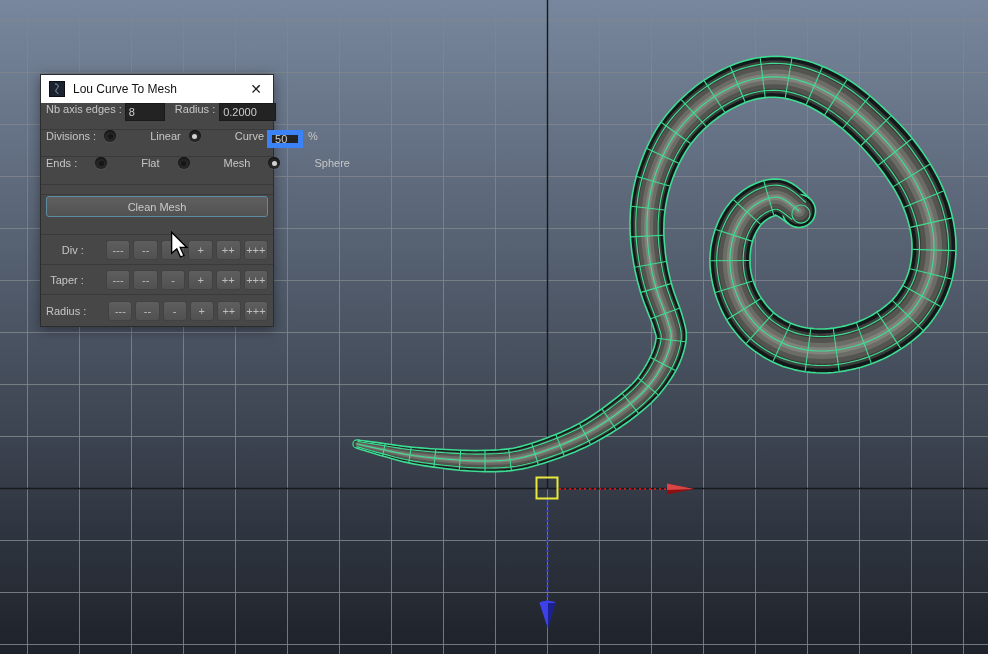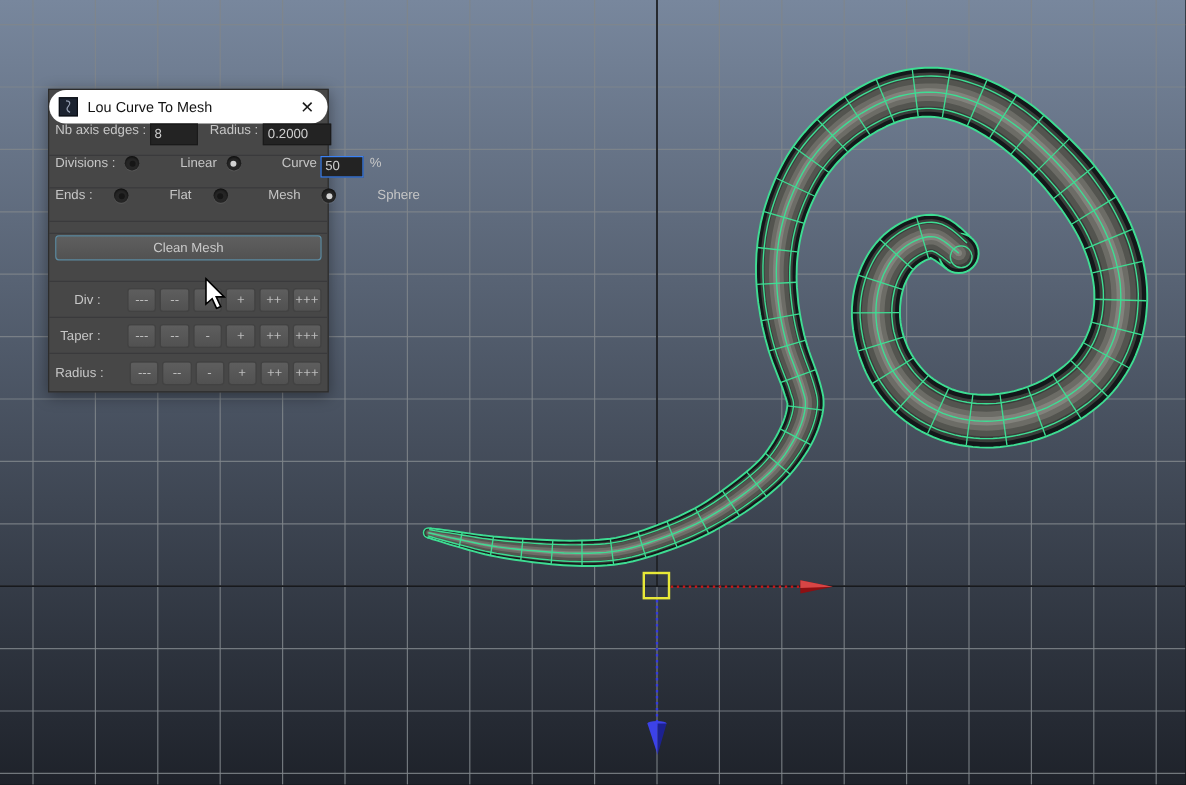--- a/index.html
+++ b/index.html
@@ -3,40 +3,40 @@
 <meta charset="utf-8">
 <style>
   html,body{margin:0;padding:0;background:#14161a;font-family:"Liberation Sans",sans-serif;}
   .stage{position:relative;width:988px;height:654px;overflow:hidden;}
   #scene{position:absolute;left:0;top:0;width:988px;height:654px;display:block;}
   
   .dialog{position:absolute;left:40px;top:74px;width:234px;background:#474747;
           border:1px solid #2c2c2c;box-shadow:0 3px 12px rgba(0,0,0,.4);
           font-size:11px;color:#c6c6c6;box-sizing:border-box;}
   .dialog *{box-sizing:border-box;font-family:"Liberation Sans",sans-serif;}
-  .titlebar{height:28px;background:#ffffff;display:flex;align-items:center;padding:0 6px;color:#121212;font-size:12px;border-radius:14px;}
+  .titlebar{height:28px;background:#ffffff;display:flex;align-items:center;padding:0 6px;color:#121212;font-size:12px;}
   .ticon{width:16px;height:16px;margin:0 8px 0 2px;background:#1c2330;border:1px solid #0b0e14;
          display:flex;align-items:center;justify-content:center;flex:none;}
   .ttext{white-space:nowrap;}
   .close{margin-left:auto;width:22px;text-align:center;font-size:14px;line-height:14px;color:#1a1a1a;cursor:default;}
   .row{display:flex;align-items:flex-start;padding:0 5px;border-bottom:1px solid #3a3a3c;}
   .r-fields{height:27px;}
   .r-div{height:27px;}
   .r-ends{height:28px;}
   .spA{height:10px;}
   .r-btn{height:29px;padding-top:4px;border-bottom:none;align-items:flex-start;}
   .r-btn2{height:23px;border-bottom:none;align-items:flex-start;padding-top:1px;}
   .spB{height:17px;}
   .lbl{white-space:nowrap;}
   .field{background:#232323;border:1px solid #1a1a1a;color:#cdcdcd;font-size:11px;height:18px;padding:0 3px;}
   .f-edges{width:40px;margin-left:3px;}
   .lbl-radius{margin-left:10px;}
   .f-radius{width:57px;margin-left:4px;}
   .f-pct{width:36px;margin-left:3px;}
-  .focus{border:1px solid #3b82f6;}
+  .focus{border:5px solid #3b82f6;}
   .pct{margin-left:5px;}
   .rgroup{display:flex;align-items:center;}
   .ropt{display:flex;align-items:center;margin-left:8px;gap:29px;}
   .r-ends .ropt{margin-left:18px;}
   .radio{width:12px;height:12px;border-radius:50%;background:#262626;position:relative;flex:none;
          box-shadow:inset 0 1px 2px rgba(0,0,0,.7),0 1px 0 rgba(255,255,255,.07);margin-right:5px;}
   .radio::after{content:"";position:absolute;left:3.5px;top:3.5px;width:5px;height:5px;border-radius:50%;background:#161616;}
   .radio.sel::after{background:#d2d2d2;}
   .btn{display:block;width:100%;height:21px;background:linear-gradient(#5f5f5f,#525252);
        border:1px solid #424242;border-radius:3px;color:#cacaca;font-size:11px;padding:0;}

